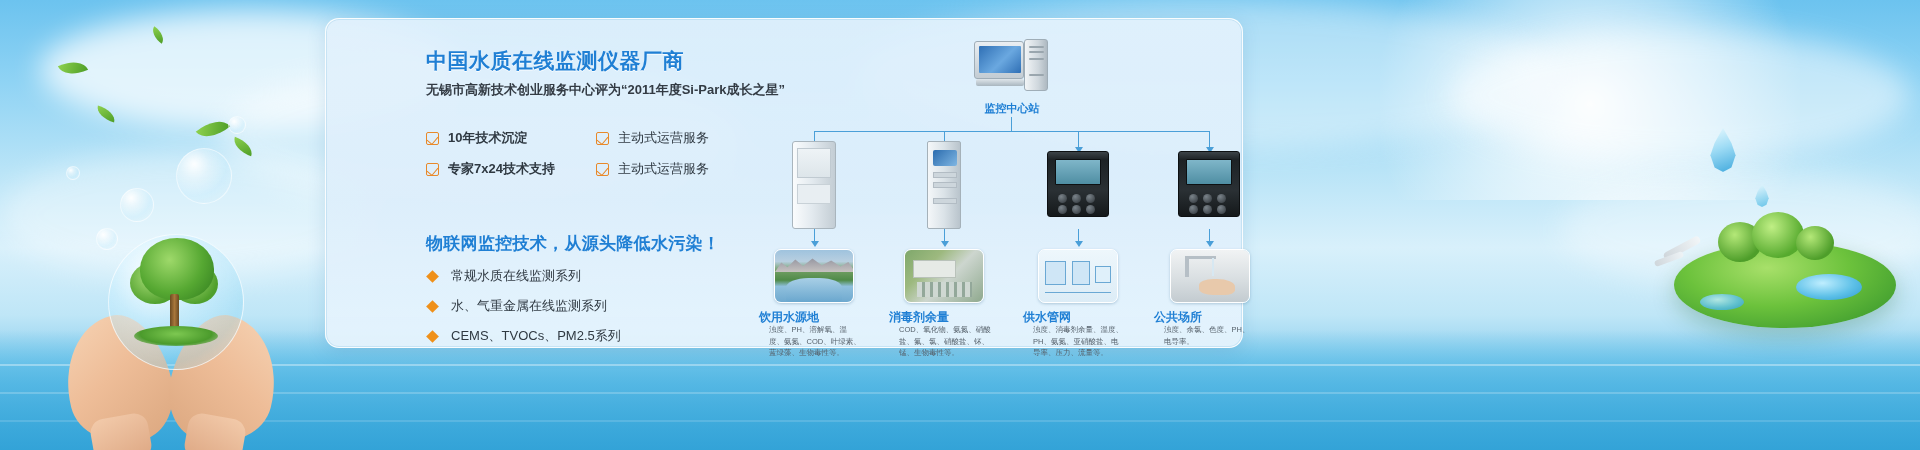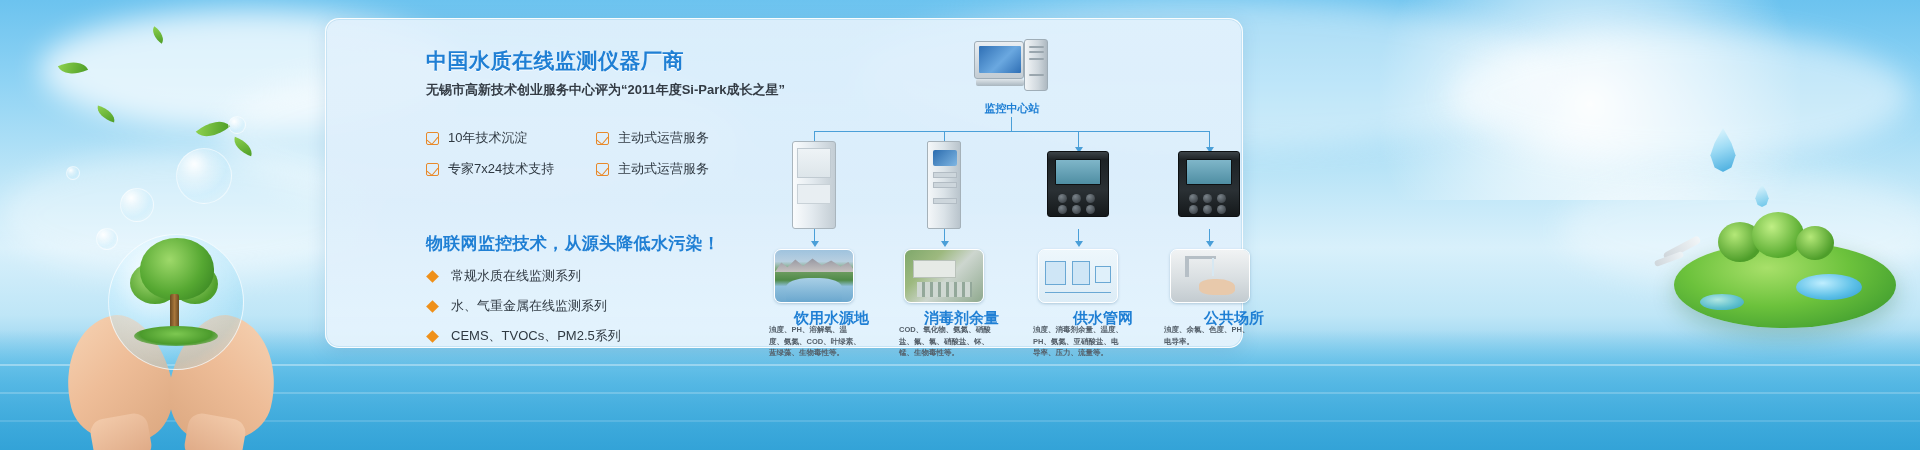--- a/index.html
+++ b/index.html
@@ -112,21 +112,21 @@
     text-shadow:0 1px 0 rgba(255,255,255,.8);
   }
   .subtitle {
     position:absolute; left:60px; top:62px;
     font-size:13px; color:#333b44; font-weight:bold; letter-spacing:0px; white-space:nowrap;
   }
 
   .check-grid { position:absolute; left:60px; top:110px; width:320px; }
   .check-row  { display:flex; margin-bottom:13px; }
   .check-item { display:flex; align-items:center; }
-  .check-item.col1 { width:170px; }
+  .check-item.col1 { width:170px;font-weight:bold; }
   .check-box  { width:13px; height:13px; border:1.4px solid #e8892a; border-radius:2px;
                 margin-right:9px; position:relative; flex:0 0 auto; background:transparent; }
   .check-box::after { content:""; position:absolute; left:2px; top:1px; width:6px; height:9px;
                       border-right:1.8px solid #e8892a; border-bottom:1.8px solid #e8892a;
                       transform:rotate(40deg); }
   .check-label{ font-size:13px; color:#2f3942; white-space:nowrap; }
 
   .headline2 {
     position:absolute; left:60px; top:213px;
     font-size:17px; color:#1f7fd4; font-weight:bold; letter-spacing:.3px; white-space:nowrap;
@@ -153,24 +153,24 @@
   .center-label { position:absolute; left:196px; top:82px; width:120px; text-align:center;
                   font-size:11px; color:#1f7fd4; font-weight:bold; }
 
   .conn { position:absolute; background:#4a9fd8; }
   .conn-v-main { left:255px; top:98px; width:1px; height:14px; }
   .conn-h      { left:58px;  top:112px; height:1px; width:395px; }
 
   .drop-line { position:absolute; width:1px; background:#4a9fd8; top:112px; height:18px; }
   .arrow-down { position:absolute; width:0; height:0; border-left:4px solid transparent;
                 border-right:4px solid transparent; border-top:6px solid #4a9fd8; }
-  .dev-label { position:absolute; width:110px; text-align:right; font-size:15px;
+  .dev-label { position:absolute; width:110px; text-align:left; font-size:12px;
                color:#1f7fd4; font-weight:bold; top:290px; }
   .dev-desc  { position:absolute; width:92px; font-size:7.5px; color:#55606a; line-height:1.55;
-               top:305px; text-align:left;font-weight:bold; }
+               top:305px; text-align:left; }
 
   .thumb { position:absolute; top:230px; width:80px; height:54px; border-radius:7px;
            border:1px solid #ffffff; box-shadow:0 1px 3px rgba(40,90,130,.28); overflow:hidden; }
   .arr-line { position:absolute; width:1px; height:16px; background:#4a9fd8; }
 
   
   .cab { position:absolute; width:44px; height:88px; top:122px;
          background:linear-gradient(to right,#fafcfd 0%,#e3eaef 45%,#c3cdd4 100%);
          border:1px solid #a9b5bd; border-radius:3px; }
   .cab-top { position:absolute; left:4px; top:6px; right:4px; height:30px; background:linear-gradient(to bottom,#eef3f6,#dde5ea); border:1px solid #c0cad1; }

